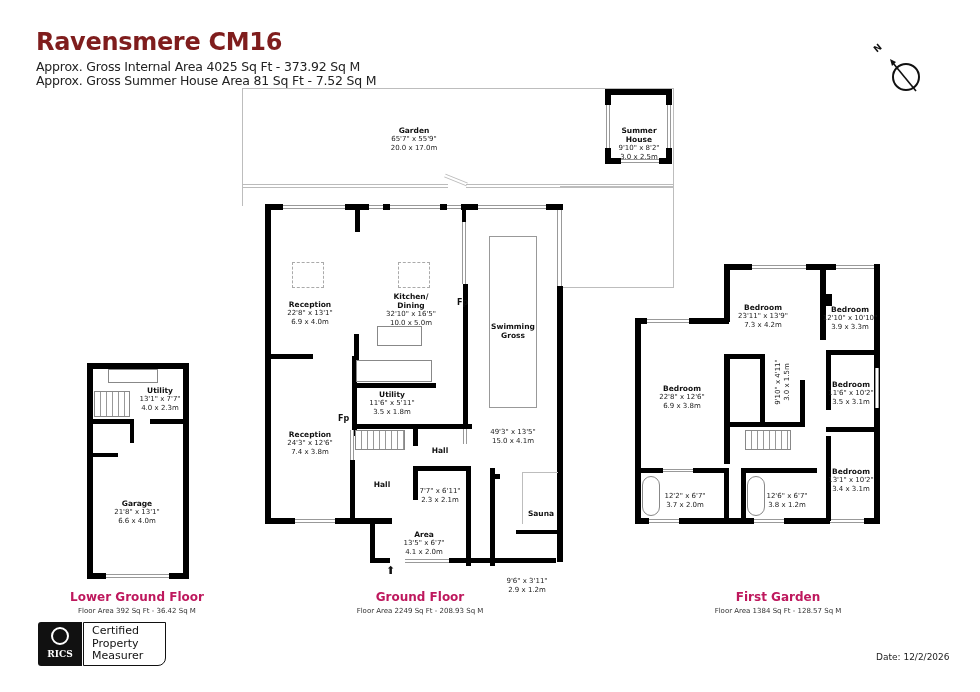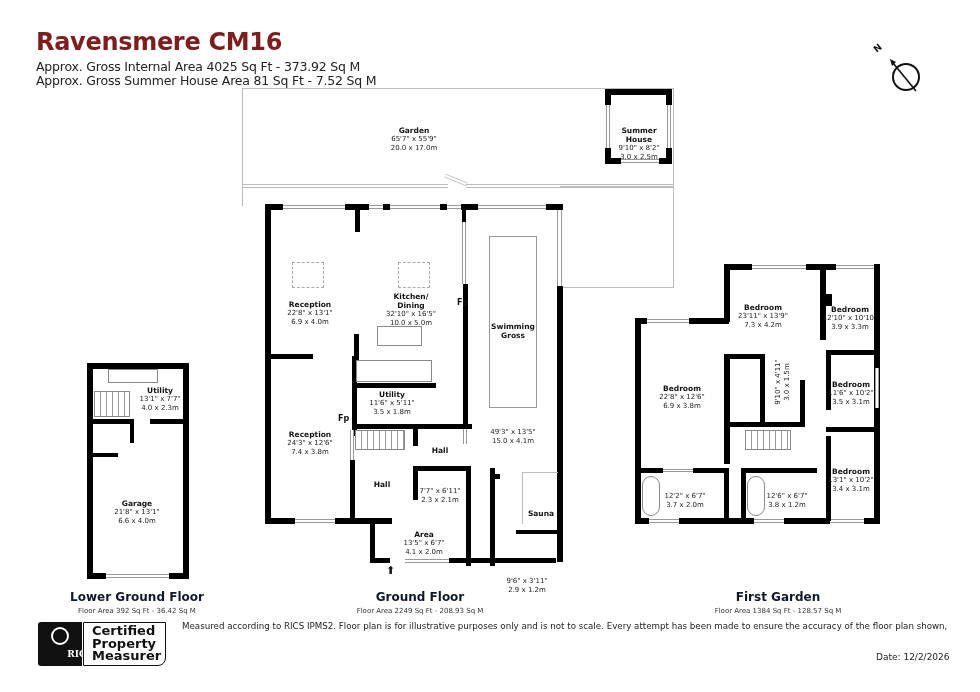--- a/index.html
+++ b/index.html
@@ -8,34 +8,34 @@
   .title{left:36px;top:28px;font-size:24px;font-weight:bold;letter-spacing:-0.3px;color:#7f1d1d;}
   .subline{left:36px;font-size:12.5px;color:#222;letter-spacing:-0.2px;}
   .wall{position:absolute;background:#000;}
   .line{position:absolute;border:1px solid #bdbdbd;box-sizing:border-box;}
   .win{position:absolute;background:#fff;border-top:1px solid #999;border-bottom:1px solid #999;box-sizing:border-box;}
   .winv{position:absolute;background:#fff;border-left:1px solid #999;border-right:1px solid #999;box-sizing:border-box;}
   .room{position:absolute;text-align:center;font-size:7px;line-height:9px;color:#222;transform:translateX(-50%);white-space:nowrap;}
   .room .n{font-weight:bold;font-size:7.5px;color:#111;}
   .fp{position:absolute;font-size:8px;font-weight:bold;color:#111;}
   .floor-label{position:absolute;text-align:center;transform:translateX(-50%);white-space:nowrap;}
-  .floor-label .fl{font-size:12px;font-weight:bold;color:#0f172a;}
+  .floor-label .fl{font-size:12px;font-weight:bold;color:#be185d;}
   .floor-label .fa{font-size:7px;color:#333;margin-top:3px;}
   .pool{position:absolute;border:1px solid #999;box-sizing:border-box;}
   .skylight{position:absolute;border:1px dashed #aaa;box-sizing:border-box;}
   .counter{position:absolute;border:1px solid #888;box-sizing:border-box;background:#fff;}
   .stairs{position:absolute;border:1px solid #888;box-sizing:border-box;background:repeating-linear-gradient(90deg,#fff 0 5px,#999 5px 6px);}
   .bath{position:absolute;border:1px solid #888;border-radius:10px;box-sizing:border-box;}
   .disclaimer{left:182px;top:621px;font-size:8.7px;line-height:11px;color:#222;width:780px;}
   .date{left:876px;top:652px;font-size:9px;color:#222;}
   .rics{left:38px;top:622px;width:128px;height:44px;}
   .rics .blk{position:absolute;left:0;top:0;width:44px;height:44px;background:#111;border-radius:3px 0 0 3px;color:#fff;}
   .rics .blk .lion{position:absolute;left:13px;top:5px;width:18px;height:18px;border-radius:50%;border:2px solid #fff;box-sizing:border-box;}
-  .rics .blk .rt{position:absolute;left:0;width:44px;text-align:center;top:27px;font-size:9px;font-weight:bold;font-family:"DejaVu Serif",serif;padding-left:20px;}
-  .rics .box{position:absolute;left:45px;top:0;width:83px;height:44px;border:1.5px solid #111;border-radius:0 0 8px 0;box-sizing:border-box;padding:2px 0 8px 8px;font-size:13px;line-height:12.5px;font-weight:bold;color:#111;}
+  .rics .blk .rt{position:absolute;left:0;width:44px;text-align:center;top:27px;font-size:9px;font-weight:bold;font-family:"DejaVu Serif",serif;}
+  .rics .box{position:absolute;left:45px;top:0;width:83px;height:44px;border:1.5px solid #111;border-radius:0 0 8px 0;box-sizing:border-box;padding:2px 0 8px 8px;font-size:11px;line-height:12.5px;font-weight:normal;color:#111;}
   .compass{left:890px;top:63px;width:40px;height:40px;}
 </style>
 </head>
 <body>
 
 <div class="abs title">Ravensmere CM16</div>
 <div class="abs subline" style="top:59px">Approx. Gross Internal Area 4025 Sq Ft - 373.92 Sq M</div>
 <div class="abs subline" style="top:73px">Approx. Gross Summer House Area 81 Sq Ft - 7.52 Sq M</div>
 
 <div class="abs compass">
@@ -320,15 +320,14 @@
     <div class="lion"></div>
     <div class="rt">RICS</div>
   </div>
   <div class="box">
     <div>Certified</div>
     <div>Property</div>
     <div>Measurer</div>
   </div>
 </div>
 <div class="abs disclaimer">
-  <div>Measured according to RICS IPMS2. Floor plan is for illustrative purposes only and is not to scale. Every attempt has been made to ensure the accuracy of the floor plan shown,</div>
 </div>
 <div class="abs date">Date: 12/2/2026</div>
 
 </body></html>

